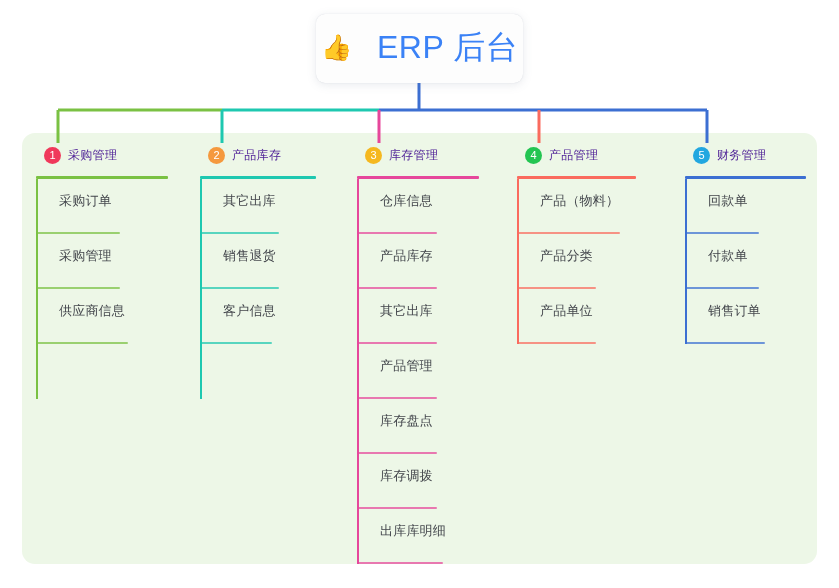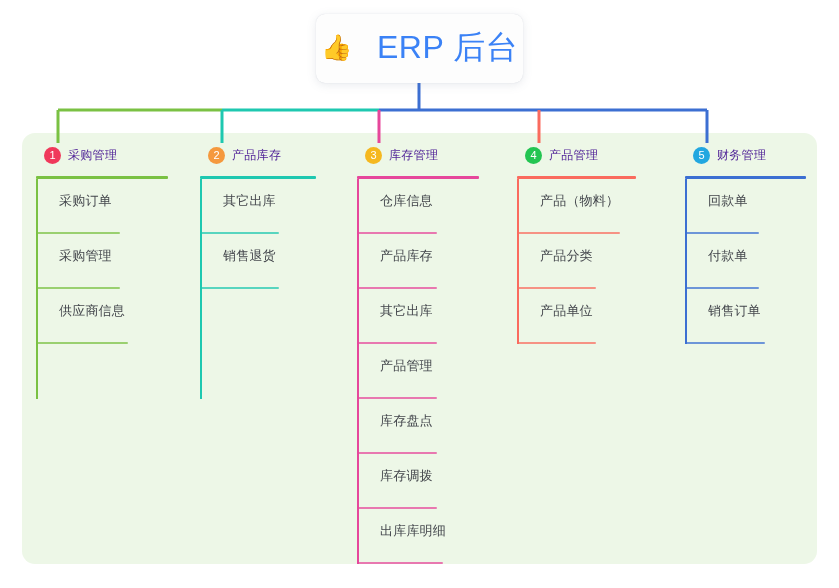--- a/index.html
+++ b/index.html
@@ -230,20 +230,24 @@
         <div class="leaves">
           <div class="branch-line" style="background: rgb(30, 200, 176); height: 220px;"></div>
           <div class="leaf">
             <span class="leaf-text">其它出库</span>
             <div class="leaf-rule" style="background: rgb(30, 200, 176); opacity: 0.72; width: 79px;"></div>
           </div>
           <div class="leaf">
             <span class="leaf-text">销售退货</span>
             <div class="leaf-rule" style="background: rgb(30, 200, 176); opacity: 0.72; width: 79px;"></div>
           </div>
+          <div class="leaf">
+            <span class="leaf-text">客户信息</span>
+            <div class="leaf-rule" style="background: rgb(30, 200, 176); opacity: 0.72; width: 72px;"></div>
+          </div>
         </div>
       </div>
       <div class="column col-2">
         <div class="col-head">
           <div class="col-head-row">
             <span class="badge" style="background: rgb(245, 184, 31);">3</span>
             <span class="col-title">库存管理</span>
           </div>
           <div class="col-rule" style="background: rgb(230, 71, 155); width: 122px;"></div>
         </div>

